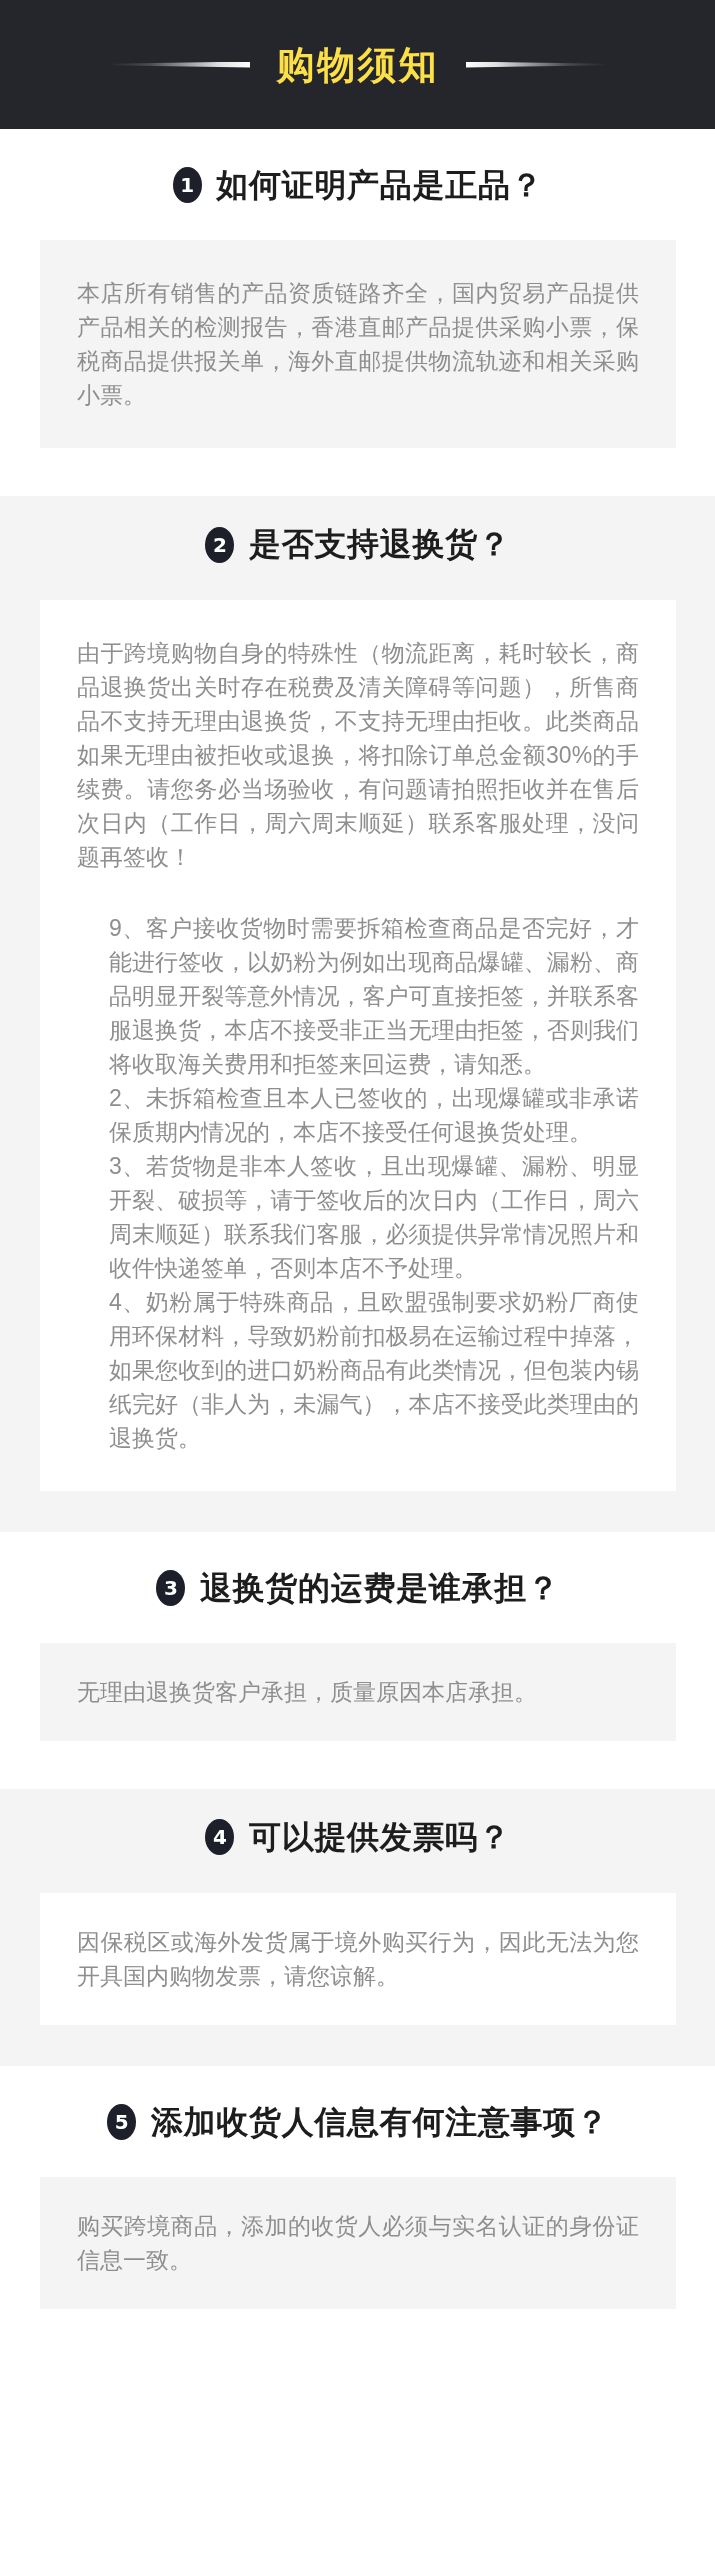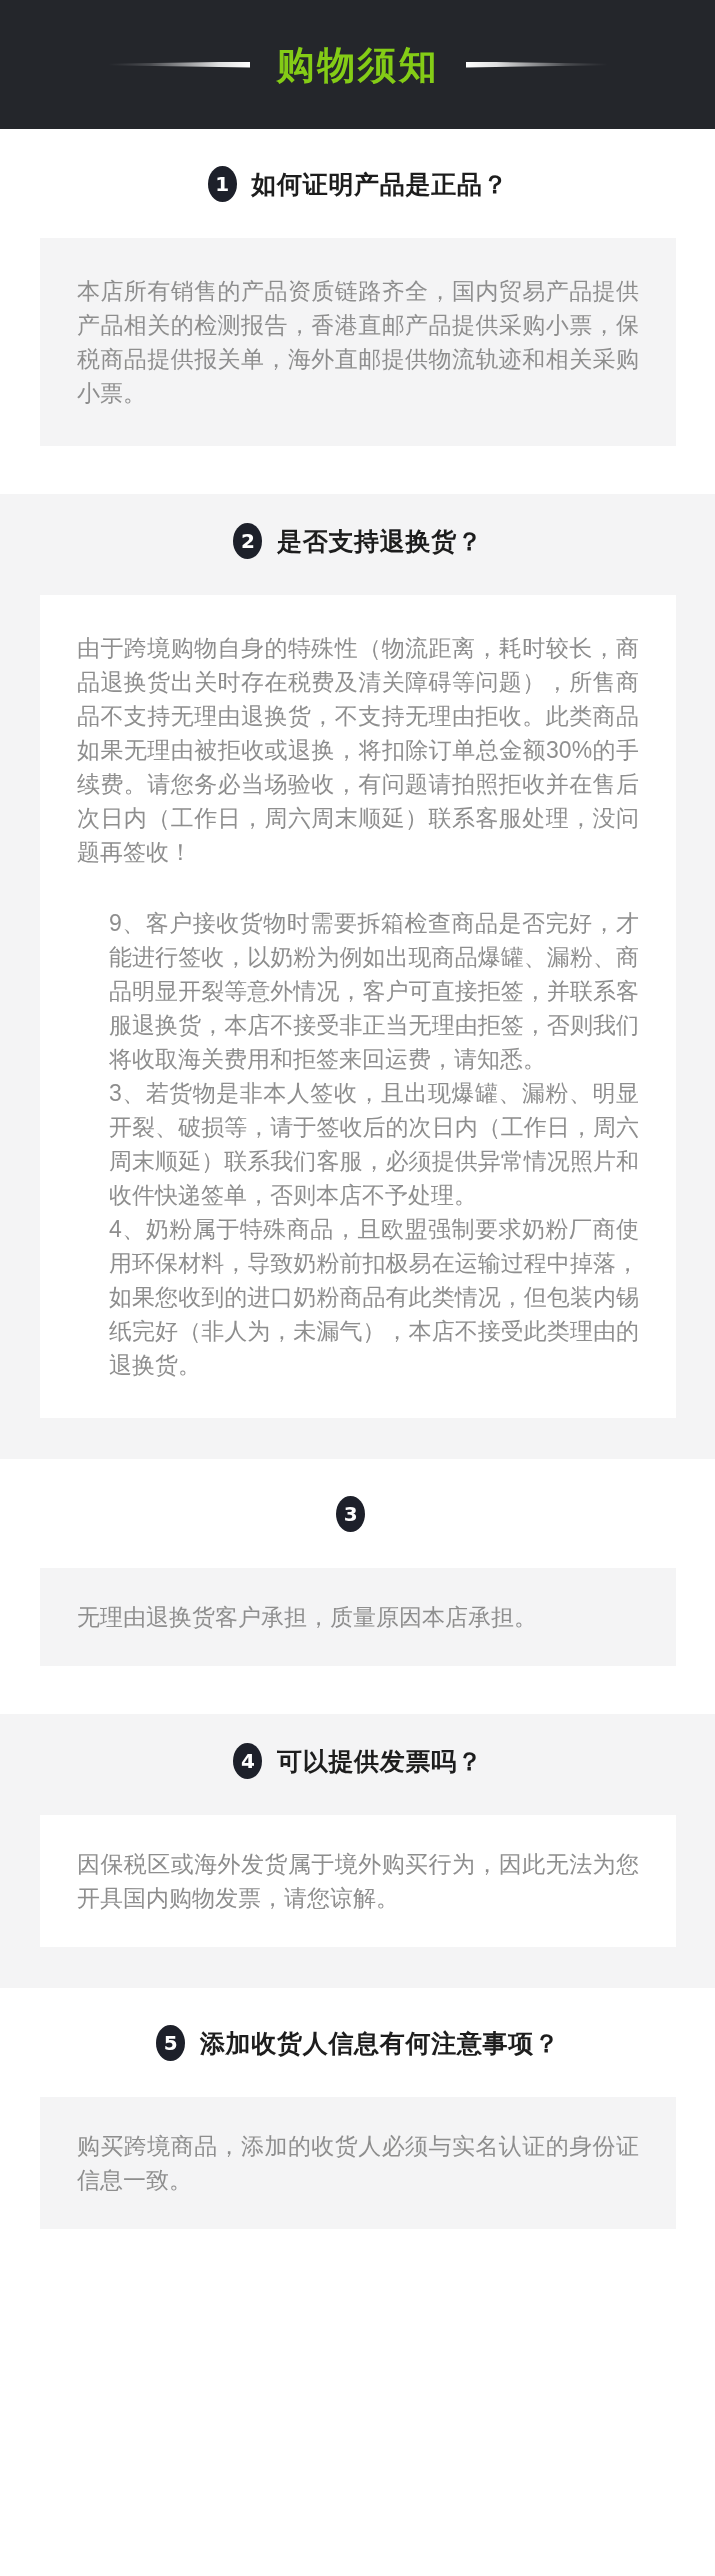--- a/index.html
+++ b/index.html
@@ -22,21 +22,21 @@
   
   .page-header{
     height:129px;
     background:var(--header-bg);
     display:flex;
     align-items:center;
     justify-content:center;
   }
   .page-title{
     margin:0 26.5px;
-    color:#84cc16;
+    color:#fde047;
     font-size:38px;
     font-weight:bold;
     letter-spacing:2.7px;
     line-height:1;
   }
   .hline{
     width:142px;
     height:6px;
     flex:0 0 auto;
   }
@@ -85,21 +85,21 @@
     margin-right:14.6px;
     flex:0 0 auto;
   }
   .badge-num{
     font-size:20px;
     font-weight:bold;
     font-family:"DejaVu Sans","Liberation Sans",sans-serif;
     line-height:1;
   }
   .title-text{
-    font-size:25px;
+    font-size:32px;
     font-weight:bold;
     color:var(--title-text);
     letter-spacing:0.7px;
     line-height:1.2;
     white-space:nowrap;
   }
 
   .box{
     width:636px;
     margin:0 auto;
@@ -147,30 +147,32 @@
         <span class="badge-num">2</span>
       </span>
       <span class="title-text">是否支持退换货？</span>
     </div>
     <div class="box">
         <div class="block">
           <p class="para">由于跨境购物自身的特殊性（物流距离，耗时较长，商品退换货出关时存在税费及清关障碍等问题），所售商品不支持无理由退换货，不支持无理由拒收。此类商品如果无理由被拒收或退换，将扣除订单总金额30%的手续费。请您务必当场验收，有问题请拍照拒收并在售后次日内（工作日，周六周末顺延）联系客服处理，没问题再签收！</p>
         </div>
         <div class="block">
           <p class="para">9、客户接收货物时需要拆箱检查商品是否完好，才能进行签收，以奶粉为例如出现商品爆罐、漏粉、商品明显开裂等意外情况，客户可直接拒签，并联系客服退换货，本店不接受非正当无理由拒签，否则我们将收取海关费用和拒签来回运费，请知悉。</p>
+          <p class="para">2、未拆箱检查且本人已签收的，出现爆罐或非承诺保质期内情况的，本店不接受任何退换货处理。</p>
           <p class="para">3、若货物是非本人签收，且出现爆罐、漏粉、明显开裂、破损等，请于签收后的次日内（工作日，周六周末顺延）联系我们客服，必须提供异常情况照片和收件快递签单，否则本店不予处理。</p>
           <p class="para">4、奶粉属于特殊商品，且欧盟强制要求奶粉厂商使用环保材料，导致奶粉前扣极易在运输过程中掉落，如果您收到的进口奶粉商品有此类情况，但包装内锡纸完好（非人为，未漏气），本店不接受此类理由的退换货。</p>
         </div>
       </div>
   </section>
     <section class="sec plain">
     <div class="title-row">
       <span class="badge">
         <span class="badge-num">3</span>
       </span>
+      <span class="title-text">退换货的运费是谁承担？</span>
     </div>
     <div class="box single">
         <div class="block">
           <p class="para">无理由退换货客户承担，质量原因本店承担。</p>
         </div>
       </div>
   </section>
     <section class="sec tinted">
     <div class="title-row">
       <span class="badge">

